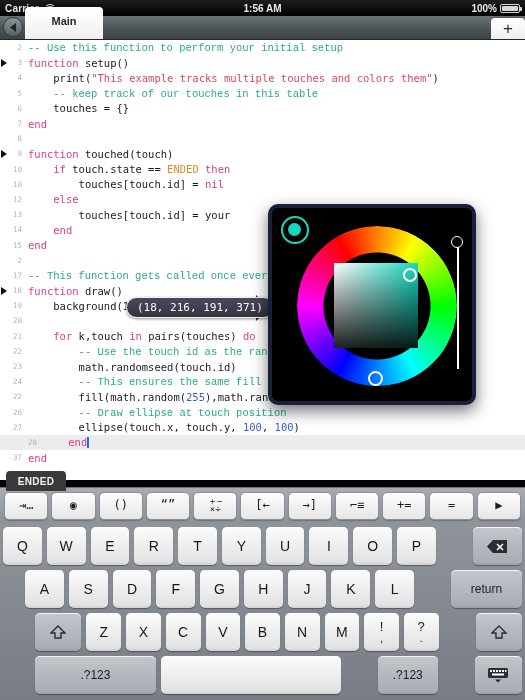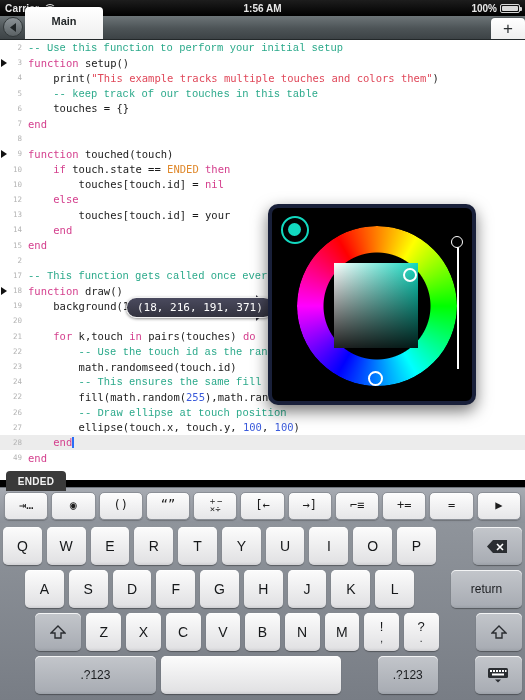--- a/index.html
+++ b/index.html
@@ -68,21 +68,21 @@
   
   .editor {
     position: absolute; left: 0; top: 40px; width: 525px; height: 440px;
     background: #fff; overflow: hidden;
   }
   .code-line {
     position: relative; height: 15.2px; display: flex; align-items: center;
     font-family: "DejaVu Sans Mono", monospace; font-size: 10.5px;
     white-space: pre; color: #1b1b1b;
   }
-  .code-line.cur { background: #ececec; }
+  .code-line.cur { background: #ececec; padding-left: 15px; }
   .gutter {
     width: 26px; flex: 0 0 26px; text-align: right; padding-right: 4px;
     color: #b4b4b4; font-size: 7.5px; font-family: "DejaVu Sans Mono", monospace;
     position: relative;
   }
   .fold {
     position: absolute; left: 1px; top: 50%; transform: translateY(-50%);
     width: 0; height: 0; border-left: 6px solid #111;
     border-top: 4.5px solid transparent; border-bottom: 4.5px solid transparent;
   }
@@ -275,21 +275,21 @@
       <div class="code-line"><div class="gutter">19</div><div class="ctext"><span class="pln">    background(18, 216, 191, 255)</span></div></div>
       <div class="code-line"><div class="gutter">20</div><div class="ctext"><span class="pln"></span></div></div>
       <div class="code-line"><div class="gutter">21</div><div class="ctext"><span class="pln">    </span><span class="kw">for </span><span class="pln">k,touch </span><span class="kw">in </span><span class="pln">pairs(touches) </span><span class="kw">do</span></div></div>
       <div class="code-line"><div class="gutter">22</div><div class="ctext"><span class="pln">        </span><span class="com">-- Use the touch id as the random seed</span></div></div>
       <div class="code-line"><div class="gutter">23</div><div class="ctext"><span class="pln">        math.randomseed(touch.id)</span></div></div>
       <div class="code-line"><div class="gutter">24</div><div class="ctext"><span class="pln">        </span><span class="com">-- This ensures the same fill per touch</span></div></div>
       <div class="code-line"><div class="gutter">22</div><div class="ctext"><span class="pln">        fill(math.random(</span><span class="num">255</span><span class="pln">),math.random(</span><span class="num">255</span><span class="pln">),math.random(</span><span class="num">255</span><span class="pln">))</span></div></div>
       <div class="code-line"><div class="gutter">26</div><div class="ctext"><span class="pln">        </span><span class="com">-- Draw ellipse at touch position</span></div></div>
       <div class="code-line"><div class="gutter">27</div><div class="ctext"><span class="pln">        ellipse(touch.x, touch.y, </span><span class="num">100</span><span class="pln">, </span><span class="num">100</span><span class="pln">)</span></div></div>
       <div class="code-line cur"><div class="gutter">28</div><div class="ctext"><span class="kw">    end</span><span class="caret"></span></div></div>
-      <div class="code-line"><div class="gutter">49</div><div class="ctext"><span class="kw">end</span></div></div>
+      <div class="code-line"><div class="gutter">37</div><div class="ctext"><span class="kw">end</span></div></div>
     </div>
 
   <div class="rgba-arrow"></div>
   <div class="rgba-pill">
     <span>(18, 216, 191, 371)</span>
   </div>
 
   <div class="picker">
     <div class="picker-inner">
       <div class="swatch">

